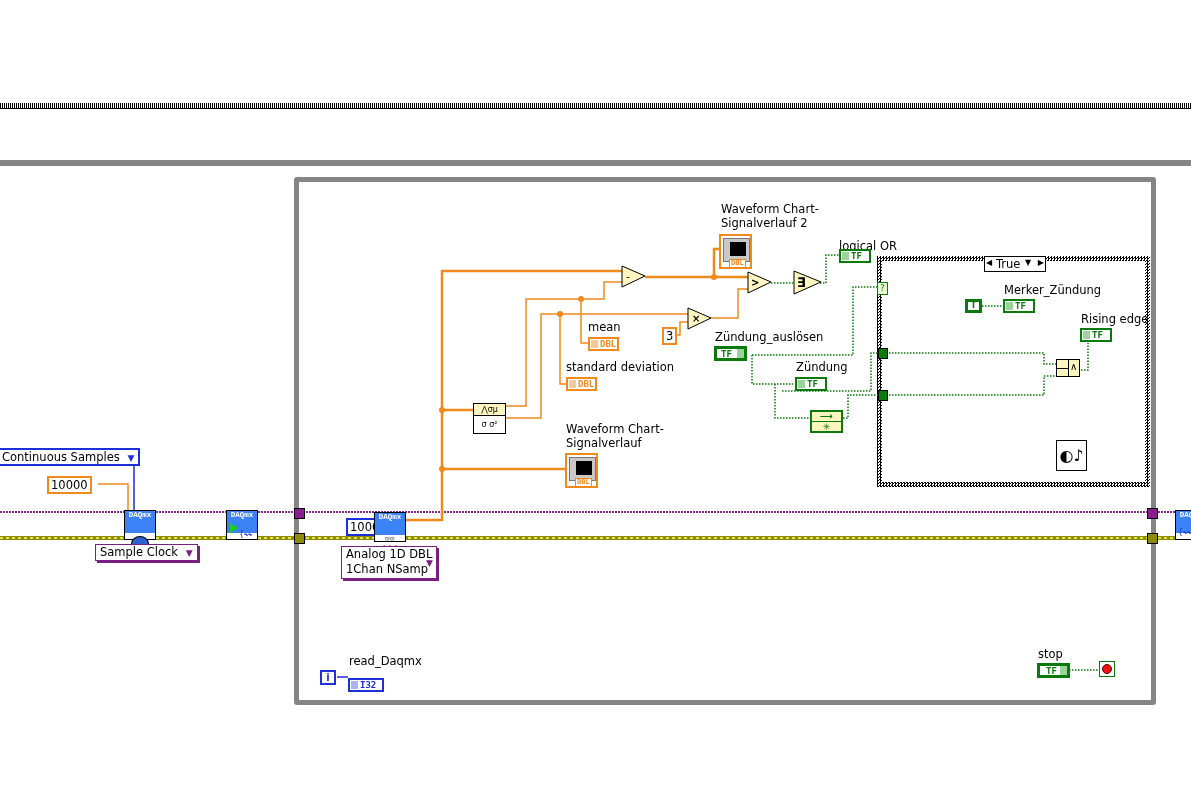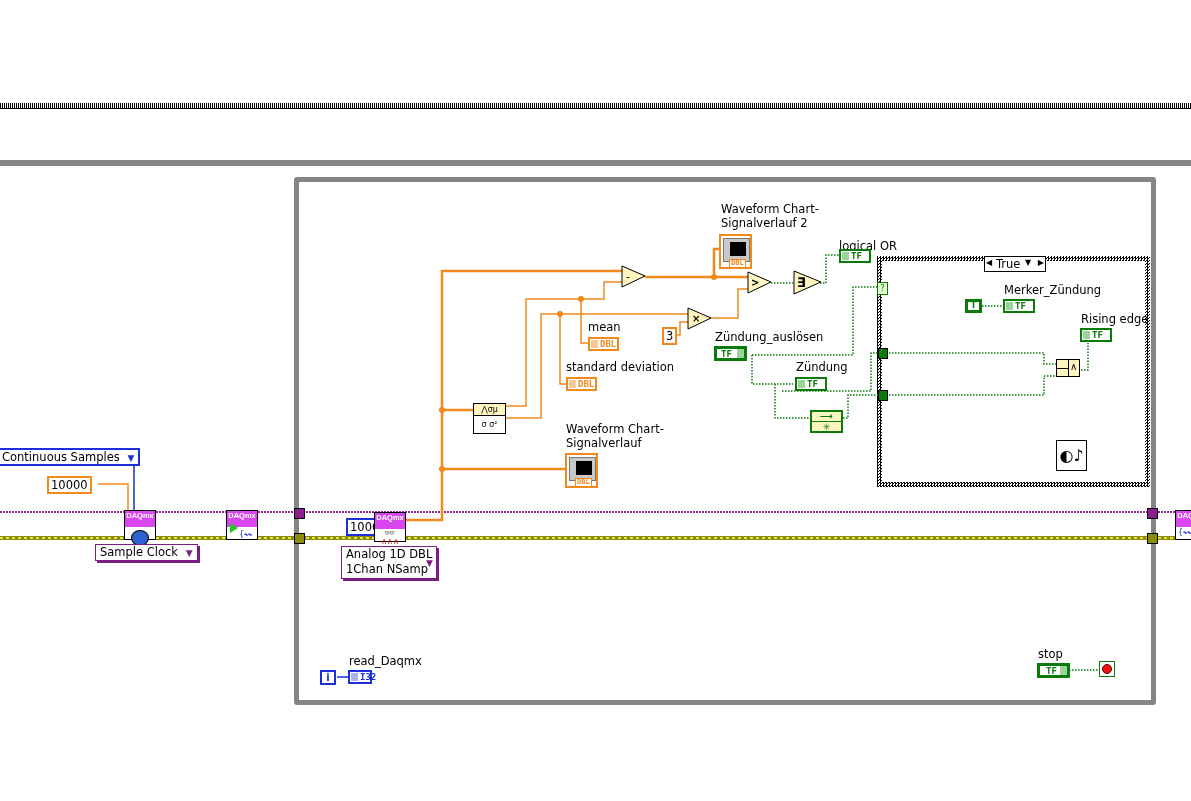--- a/index.html
+++ b/index.html
@@ -11,24 +11,24 @@
   .orange-const{border:2px solid #f08a1c;font-size:11.5px;line-height:14px;padding:0 2px;}
   .blue-enum{border:2px solid #1c2fd8;font-size:11.5px;line-height:15px;padding:0 4px 0 2px;}
   .purple-ring{border:1px solid #7a1f82;box-shadow:2px 2px 0 #7a1f82;font-size:11.5px;line-height:15px;padding:0 4px;}
   .ind{position:absolute;box-sizing:border-box;height:14px;border:2px solid;background:#fff;font-weight:bold;font-size:9px;line-height:10px;font-family:"DejaVu Sans Mono",monospace;}
   .ind .tip{position:absolute;left:1px;top:1px;width:7px;height:8px;}
   .ind .t{position:absolute;left:10px;top:0;}
   .dbl{border-color:#f08a1c;color:#f08a1c;width:31px;}
   .dbl .tip{background:#f8c89a;}
   .tf{border-color:#0a7a0a;color:#0a7a0a;width:32px;}
   .tf .tip{background:#9ad49a;}
-  .i32{border-color:#1c2fd8;color:#1c2fd8;width:24px;}
+  .i32{border-color:#1c2fd8;color:#1c2fd8;width:36px;margin-top:8px;}
   .i32 .tip{background:#aab4f0;}
   .daq{position:absolute;width:32px;height:30px;box-sizing:border-box;border:1px solid #000;background:#fff;}
-  .daq .hd{height:16px;background:#d946ef;color:#fff;font-size:7.5px;line-height:9px;font-weight:bold;text-align:center;font-family:Liberation Sans, sans-serif;}
+  .daq .hd{height:22px;background:#3b82f6;color:#fff;font-size:7.5px;line-height:9px;font-weight:bold;text-align:center;font-family:Liberation Mono, monospace;}
   .prim{position:absolute;}
   .chart-ind{position:absolute;width:33px;height:35px;box-sizing:border-box;border:2px solid #f08a1c;background:#fff;}
   .chart-ind .screen{position:absolute;left:2px;top:2px;width:25px;height:22px;background:#c8c8c8;border:1px solid #777;}
   .chart-ind .scr{position:absolute;left:6px;top:3px;width:16px;height:14px;background:#000;}
   .chart-ind .dbltag{position:absolute;left:8px;bottom:-1px;font-size:7px;font-weight:bold;color:#f08a1c;background:#fff;border:1px solid #f08a1c;line-height:7px;padding:0 1px;font-family:"DejaVu Sans Mono",monospace;}
 </style>
 </head>
 <body>
 
 <div class="abs" style="left:0;top:103px;width:1191px;height:5px;background:repeating-linear-gradient(90deg,#000 0 1px,#fff 1px 2px);border-bottom:1px solid #000;"></div>

